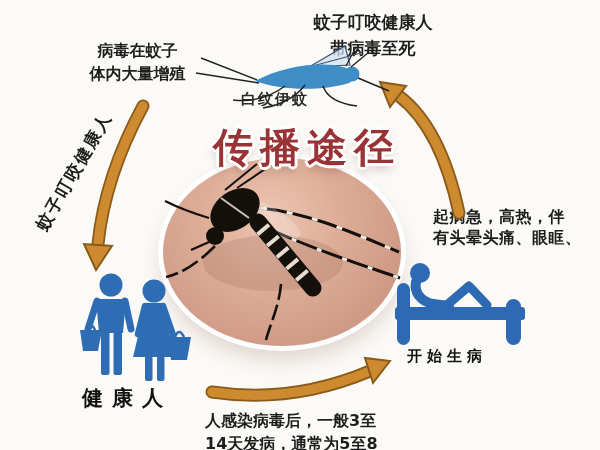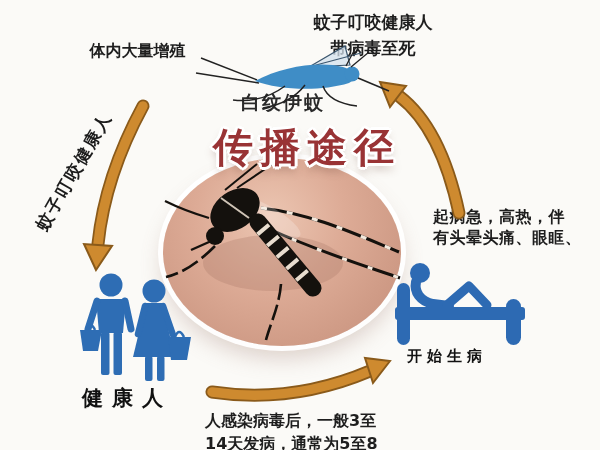--- a/index.html
+++ b/index.html
@@ -7,21 +7,21 @@
     width:600px;height:450px;overflow:hidden;position:relative;
     background:#fbfaf7;
     font-family:"DejaVu Sans",sans-serif;
     color:#1b1b1b;
   }
   .abs{position:absolute;}
   
   .note{font-weight:700;color:#1e1e1e;}
   .virus-note{left:70px;top:40px;width:135px;text-align:center;font-size:16px;line-height:1.42;}
   .carrier-note{left:288px;top:10px;width:170px;text-align:center;font-size:17px;line-height:1.5;}
-  .species-label{left:241px;top:90px;font-size:19px;font-weight:600;letter-spacing:2px;color:#2a2a2a;}
+  .species-label{left:241px;top:90px;font-size:15px;font-weight:600;letter-spacing:2px;color:#2a2a2a;}
   .bite-label{
     left:-10px;top:160px;width:168px;text-align:center;
     font-size:17px;font-weight:700;letter-spacing:2px;
     transform:rotate(-60deg);transform-origin:center;
   }
   .symptoms{left:433px;top:206px;width:167px;font-size:16px;line-height:1.32;font-weight:700;letter-spacing:0.5px;}
   .incubation{left:205px;top:409px;width:185px;font-size:16px;line-height:1.45;font-weight:700;}
   .healthy-label{left:82px;top:384px;font-size:21px;font-weight:800;letter-spacing:9px;color:#111;}
   .sick-label{left:407px;top:347px;font-size:15px;font-weight:800;letter-spacing:5px;color:#111;}
   
@@ -41,20 +41,21 @@
   }
   .skin-photo svg{position:absolute;left:0;top:0;}
   
   .arrows-layer{left:0;top:0;z-index:4;pointer-events:none;}
   .icon-layer{z-index:5;}
 </style>
 </head>
 <body>
 
 <div class="abs note virus-note">
+  <div>病毒在蚊子</div>
   <div>体内大量增殖</div>
 </div>
 
 <div class="abs note carrier-note">
   <div>蚊子叮咬健康人</div>
   <div>带病毒至死</div>
 </div>
 
 <svg class="abs icon-layer" style="left:193px;top:40px;" width="200" height="72" viewBox="0 0 200 72">
 

